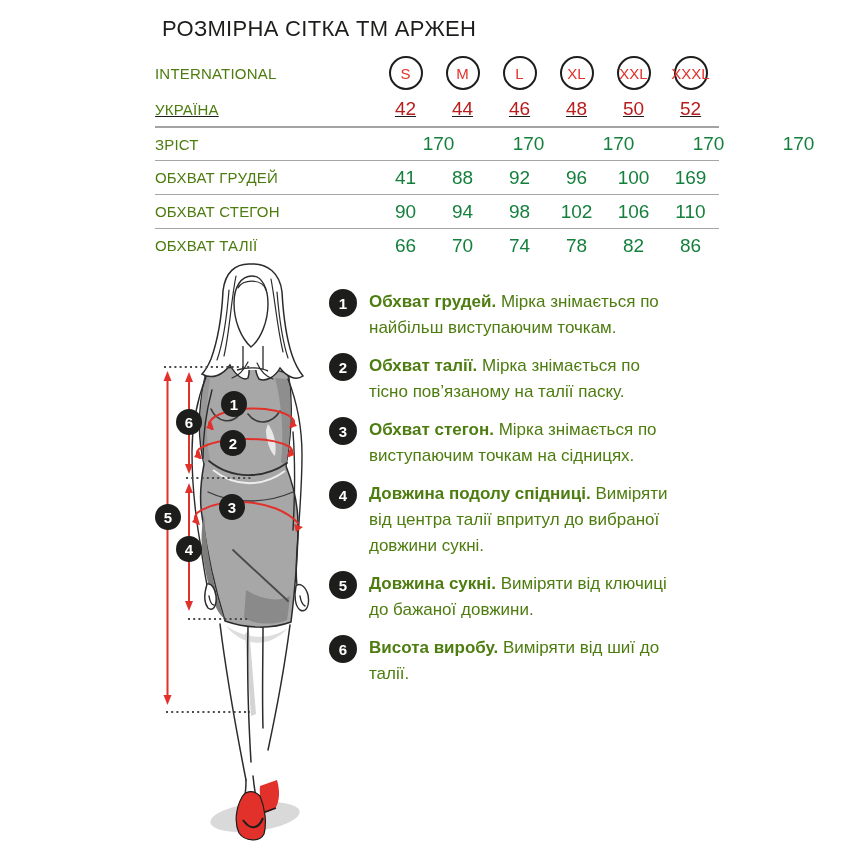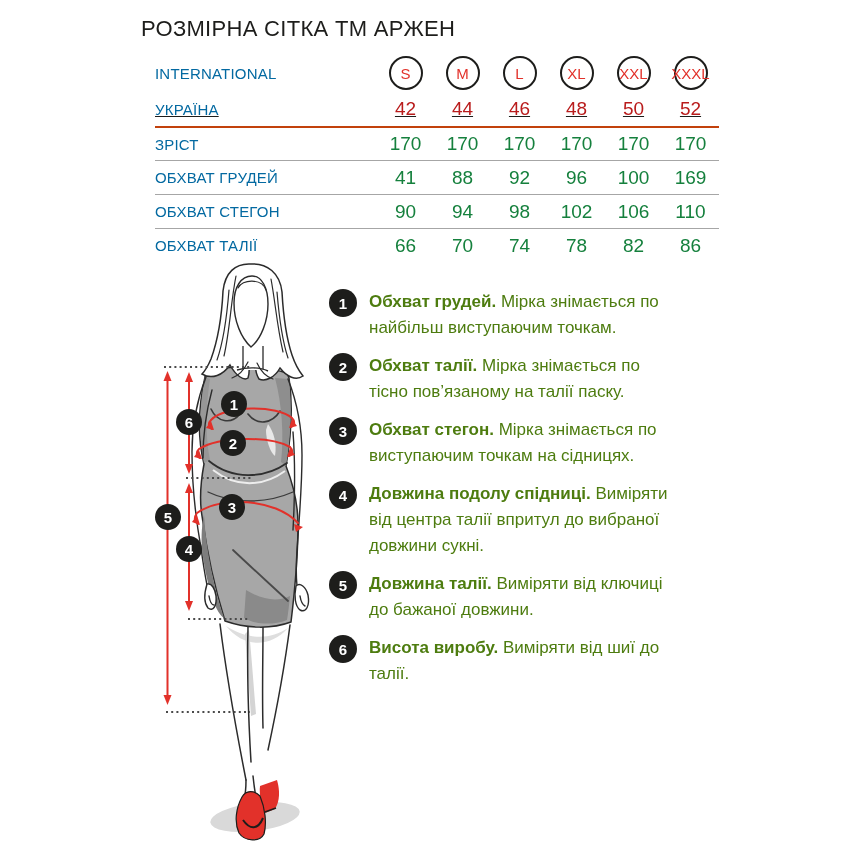--- a/index.html
+++ b/index.html
@@ -2,32 +2,32 @@
 <html><head>
 <meta charset="utf-8">
 <style>
   html,body{margin:0;padding:0;}
   body{
     width:850px;height:850px;background:#ffffff;position:relative;overflow:hidden;
     font-family:"Liberation Sans",sans-serif;color:#1d1d1b;
   }
   
   .page-title{
-    position:absolute;left:141px;top:16px;
+    position:absolute;left:162px;top:16px;
     font-size:22px;letter-spacing:.3px;color:#1d1d1b;font-weight:400;
   }
   
   .size-table{position:absolute;left:155px;top:54px;width:564px;}
   .trow{display:grid;grid-template-columns:222px repeat(6,57px);align-items:center;box-sizing:border-box;}
   .r-intl{height:38px;}
   .r-ua{height:34px;text-decoration:underline;}
   .r-m{height:34px;}
-  .r-m.first{border-top:2px solid #c2410c;}
+  .r-m.first{border-top:2px solid #a3a3a3;gap:33px;}
   .r-m + .r-m{border-top:1px solid #a6a6a6;}
-  .tlabel{font-size:15px;color:#0369a1;letter-spacing:.2px;}
+  .tlabel{font-size:15px;color:#4d7c0f;letter-spacing:.2px;}
   .tcell{text-align:center;font-size:19px;}
   .ua-val{color:#b91c1c;}
   .m-val{color:#15803d;}
   .size-badge{
     display:inline-flex;align-items:center;justify-content:center;
     width:34px;height:34px;border:2px solid #1d1d1b;border-radius:50%;
     box-sizing:border-box;color:#e2312a;font-size:15px;white-space:nowrap;overflow:visible;
   }
   
   .figure-wrap{position:absolute;left:140px;top:258px;width:200px;height:600px;}
@@ -243,21 +243,21 @@
 виступаючим точкам на сідницях.</span></div>
   </div>
   <div class="legend-item">
     <div class="legend-marker">4</div>
     <div class="legend-body"><span class="legend-title">Довжина подолу спідниці.</span><span class="legend-text"> Виміряти
 від центра талії впритул до вибраної
 довжини сукні.</span></div>
   </div>
   <div class="legend-item">
     <div class="legend-marker">5</div>
-    <div class="legend-body"><span class="legend-title">Довжина талії.</span><span class="legend-text"> Виміряти від ключиці
+    <div class="legend-body"><span class="legend-title">Довжина сукні.</span><span class="legend-text"> Виміряти від ключиці
 до бажаної довжини.</span></div>
   </div>
   <div class="legend-item">
     <div class="legend-marker">6</div>
     <div class="legend-body"><span class="legend-title">Висота виробу.</span><span class="legend-text"> Виміряти від шиї до
 талії.</span></div>
   </div>
 </div>
 
 </body></html>

